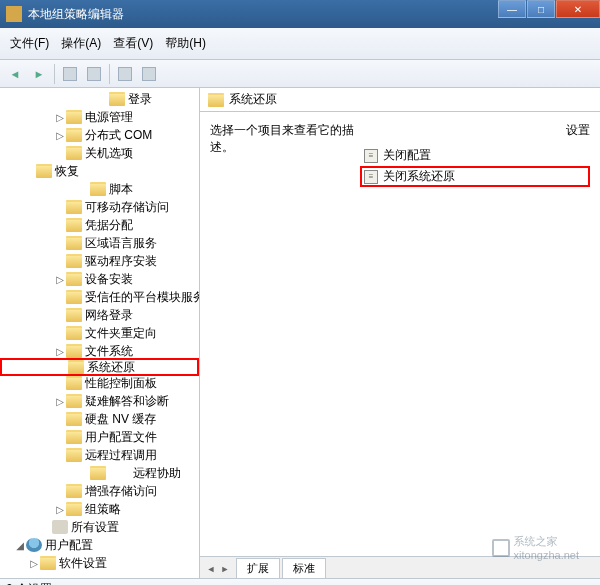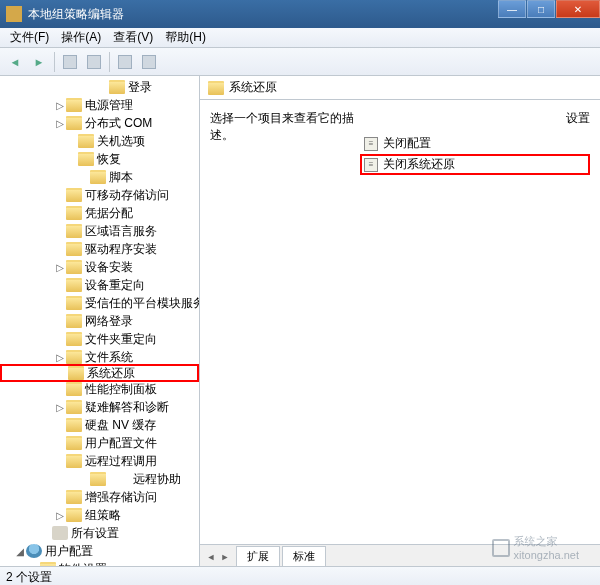--- a/index.html
+++ b/index.html
@@ -5,21 +5,21 @@
     * { margin: 0; padding: 0; box-sizing: border-box; }
     body { font-family: "Microsoft YaHei", "SimSun", Tahoma, sans-serif; font-size: 12px; background: #fff; width: 600px; height: 585px; overflow: hidden; position: relative; }
     
     .titlebar { height: 28px; background: linear-gradient(to bottom, #3a6ea5, #2d5a8c); display: flex; align-items: center; padding-left: 6px; color: white; position: relative; }
     .titlebar .app-icon { width: 16px; height: 16px; background: #d4a84a; margin-right: 6px; display: inline-block; }
     .titlebar .title { font-size: 12px; }
     .window-controls { position: absolute; right: 0; top: 0; display: flex; }
     .win-btn { width: 28px; height: 18px; border: 1px solid rgba(255,255,255,0.3); background: linear-gradient(to bottom, #6a9dd8, #4a7dba); display: flex; align-items: center; justify-content: center; color: white; font-size: 10px; margin-left: 1px; cursor: pointer; }
     .win-btn.close { background: linear-gradient(to bottom, #e05a3a, #c83a1a); width: 44px; }
     
-    .menubar { height: 20px; background: linear-gradient(to bottom, #f5f8fc, #e8edf5); border-bottom: 1px solid #c0c8d0; display: flex; align-items: center; padding-left: 4px; }
+    .menubar { height: 32px; background: linear-gradient(to bottom, #f5f8fc, #e8edf5); border-bottom: 1px solid #c0c8d0; display: flex; align-items: center; padding-left: 4px; }
     .menubar span { padding: 2px 6px; cursor: pointer; }
     
     .toolbar { height: 28px; background: linear-gradient(to bottom, #f5f8fc, #e8edf5); border-bottom: 1px solid #c0c8d0; display: flex; align-items: center; padding-left: 4px; gap: 2px; }
     .tool-btn { width: 22px; height: 22px; display: flex; align-items: center; justify-content: center; border: 1px solid transparent; cursor: pointer; }
     .tool-sep { width: 1px; height: 20px; background: #c0c8d0; margin: 0 2px; }
     
     .main-area { display: flex; height: 490px; }
     
     .tree-pane { width: 200px; border-right: 1px solid #c0c8d0; overflow-y: auto; overflow-x: hidden; padding: 2px 0; }
     .tree-node { display: flex; align-items: center; height: 18px; padding-right: 4px; white-space: nowrap; cursor: pointer; }
@@ -110,26 +110,26 @@
       <div class="tree-node" style="padding-left: 54px;">
         <span class="tree-expander">▷</span>
         <span class="tree-icon folder-icon"></span>
         <span class="tree-label">电源管理</span>
       </div>
       <div class="tree-node" style="padding-left: 54px;">
         <span class="tree-expander">▷</span>
         <span class="tree-icon folder-icon"></span>
         <span class="tree-label">分布式 COM</span>
       </div>
-      <div class="tree-node" style="padding-left: 41px; margin-left: 25px;">
+      <div class="tree-node" style="padding-left: 54px;">
         <span class="tree-expander"></span>
         <span class="tree-icon folder-icon"></span>
         <span class="tree-label">关机选项</span>
       </div>
-      <div class="tree-node" style="padding-left: 66px;">
+      <div class="tree-node" style="padding-left: 24px;">
         <span class="tree-expander"></span>
         <span class="tree-icon folder-icon"></span>
         <span class="tree-label">恢复</span>
       </div>
       <div class="tree-node" style="padding-left: 78px;">
         <span class="tree-expander"></span>
         <span class="tree-icon folder-icon"></span>
         <span class="tree-label">脚本</span>
       </div>
       <div class="tree-node" style="padding-left: 54px;">
@@ -149,25 +149,20 @@
       </div>
       <div class="tree-node" style="padding-left: 54px;">
         <span class="tree-expander"></span>
         <span class="tree-icon folder-icon"></span>
         <span class="tree-label">驱动程序安装</span>
       </div>
       <div class="tree-node" style="padding-left: 54px;">
         <span class="tree-expander">▷</span>
         <span class="tree-icon folder-icon"></span>
         <span class="tree-label">设备安装</span>
-      </div>
-      <div class="tree-node" style="padding-left: 54px;">
-        <span class="tree-expander"></span>
-        <span class="tree-icon folder-icon"></span>
-        <span class="tree-label">设备重定向</span>
       </div>
       <div class="tree-node" style="padding-left: 54px;">
         <span class="tree-expander"></span>
         <span class="tree-icon folder-icon"></span>
         <span class="tree-label">受信任的平台模块服务</span>
       </div>
       <div class="tree-node" style="padding-left: 54px;">
         <span class="tree-expander"></span>
         <span class="tree-icon folder-icon"></span>
         <span class="tree-label">网络登录</span>

